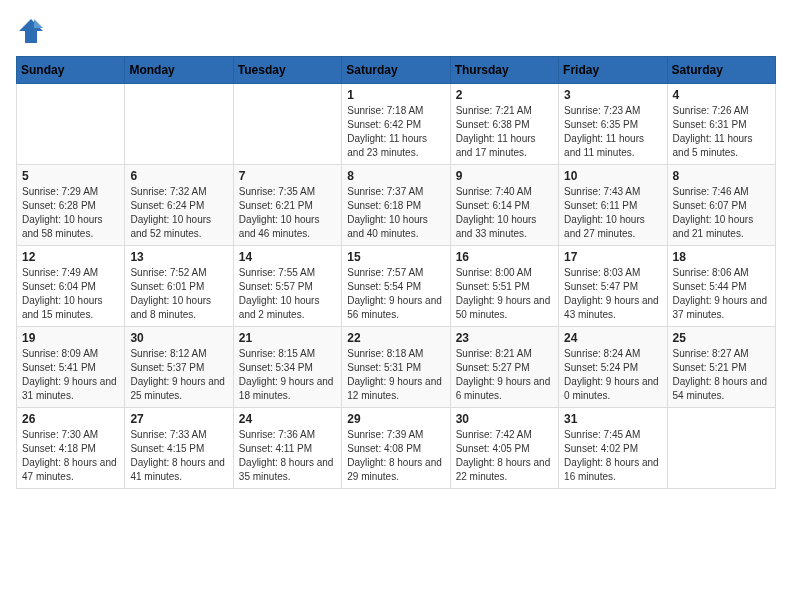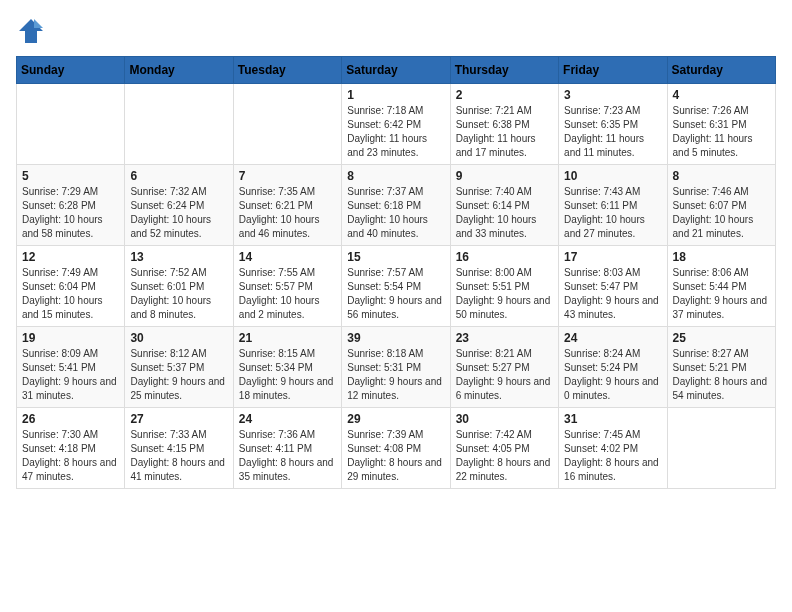--- a/index.html
+++ b/index.html
@@ -204,21 +204,21 @@
         </td>
         <td>
           <span class="day-num">30</span>
           <div class="day-info">Sunrise: 8:12 AM<br>Sunset: 5:37 PM<br>Daylight: 9 hours and 25 minutes.</div>
         </td>
         <td>
           <span class="day-num">21</span>
           <div class="day-info">Sunrise: 8:15 AM<br>Sunset: 5:34 PM<br>Daylight: 9 hours and 18 minutes.</div>
         </td>
         <td>
-          <span class="day-num">39</span>
+          <span class="day-num">22</span>
           <div class="day-info">Sunrise: 8:18 AM<br>Sunset: 5:31 PM<br>Daylight: 9 hours and 12 minutes.</div>
         </td>
         <td>
           <span class="day-num">23</span>
           <div class="day-info">Sunrise: 8:21 AM<br>Sunset: 5:27 PM<br>Daylight: 9 hours and 6 minutes.</div>
         </td>
         <td>
           <span class="day-num">24</span>
           <div class="day-info">Sunrise: 8:24 AM<br>Sunset: 5:24 PM<br>Daylight: 9 hours and 0 minutes.</div>
         </td>

